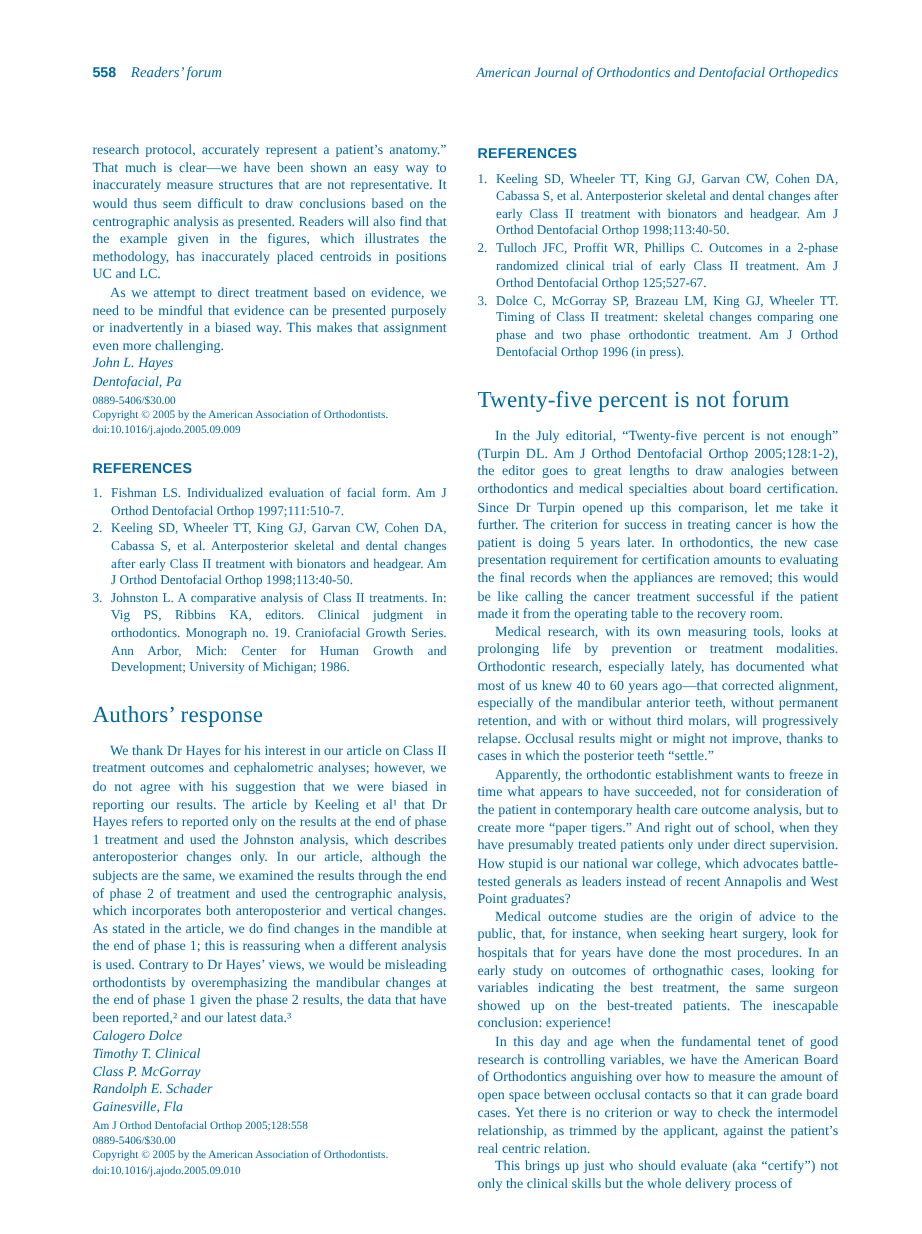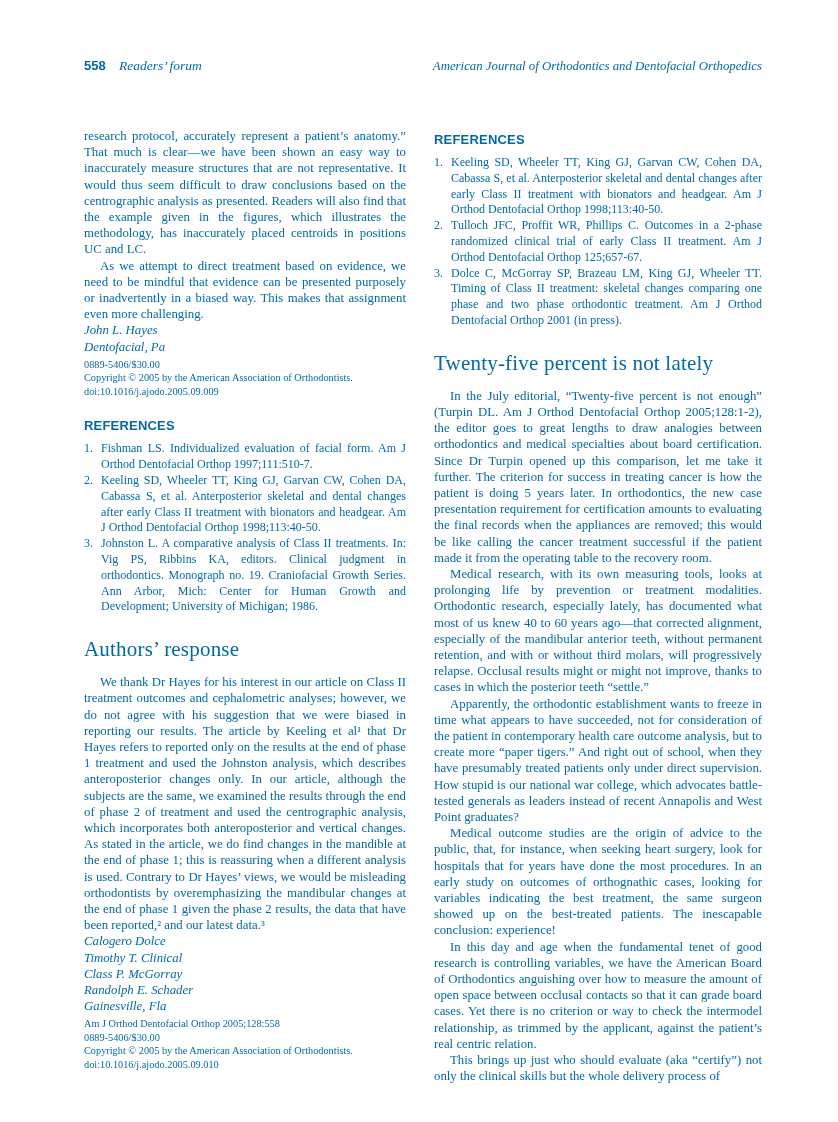--- a/index.html
+++ b/index.html
@@ -156,29 +156,29 @@
   <div class="col col-right">
     <div class="refs-heading first">REFERENCES</div>
 
     <div>
       <div class="ref-item">
         <span class="ref-num">1.</span>
         <span class="ref-text">Keeling SD, Wheeler TT, King GJ, Garvan CW, Cohen DA, Cabassa S, et al. Anterposterior skeletal and dental changes after early Class II treatment with bionators and headgear. Am J Orthod Dentofacial Orthop 1998;113:40-50.</span>
       </div>
       <div class="ref-item">
         <span class="ref-num">2.</span>
-        <span class="ref-text">Tulloch JFC, Proffit WR, Phillips C. Outcomes in a 2-phase randomized clinical trial of early Class II treatment. Am J Orthod Dentofacial Orthop 125;657-67.</span>
+        <span class="ref-text">Tulloch JFC, Proffit WR, Phillips C. Outcomes in a 2-phase randomized clinical trial of early Class II treatment. Am J Orthod Dentofacial Orthop 125;527-67.</span>
       </div>
       <div class="ref-item">
         <span class="ref-num">3.</span>
-        <span class="ref-text">Dolce C, McGorray SP, Brazeau LM, King GJ, Wheeler TT. Timing of Class II treatment: skeletal changes comparing one phase and two phase orthodontic treatment. Am J Orthod Dentofacial Orthop 2001 (in press).</span>
+        <span class="ref-text">Dolce C, McGorray SP, Brazeau LM, King GJ, Wheeler TT. Timing of Class II treatment: skeletal changes comparing one phase and two phase orthodontic treatment. Am J Orthod Dentofacial Orthop 1996 (in press).</span>
       </div>
     </div>
 
-    <h2 class="section-heading">Twenty-five percent is not lately</h2>
+    <h2 class="section-heading">Twenty-five percent is not forum</h2>
 
     <p class="bodytext indent">In the July editorial, “Twenty-five percent is not enough” (Turpin DL. Am J Orthod Dentofacial Orthop 2005;128:1-2), the editor goes to great lengths to draw analogies between orthodontics and medical specialties about board certification. Since Dr Turpin opened up this comparison, let me take it further. The criterion for success in treating cancer is how the patient is doing 5 years later. In orthodontics, the new case presentation requirement for certification amounts to evaluating the final records when the appliances are removed; this would be like calling the cancer treatment successful if the patient made it from the operating table to the recovery room.</p>
     <p class="bodytext indent">Medical research, with its own measuring tools, looks at prolonging life by prevention or treatment modalities. Orthodontic research, especially lately, has documented what most of us knew 40 to 60 years ago—that corrected alignment, especially of the mandibular anterior teeth, without permanent retention, and with or without third molars, will progressively relapse. Occlusal results might or might not improve, thanks to cases in which the posterior teeth “settle.”</p>
     <p class="bodytext indent">Apparently, the orthodontic establishment wants to freeze in time what appears to have succeeded, not for consideration of the patient in contemporary health care outcome analysis, but to create more “paper tigers.” And right out of school, when they have presumably treated patients only under direct supervision. How stupid is our national war college, which advocates battle-tested generals as leaders instead of recent Annapolis and West Point graduates?</p>
     <p class="bodytext indent">Medical outcome studies are the origin of advice to the public, that, for instance, when seeking heart surgery, look for hospitals that for years have done the most procedures. In an early study on outcomes of orthognathic cases, looking for variables indicating the best treatment, the same surgeon showed up on the best-treated patients. The inescapable conclusion: experience!</p>
     <p class="bodytext indent">In this day and age when the fundamental tenet of good research is controlling variables, we have the American Board of Orthodontics anguishing over how to measure the amount of open space between occlusal contacts so that it can grade board cases. Yet there is no criterion or way to check the intermodel relationship, as trimmed by the applicant, against the patient’s real centric relation.</p>
     <p class="bodytext indent">This brings up just who should evaluate (aka “certify”) not only the clinical skills but the whole delivery process of</p>
   </div>
 
 </div>

